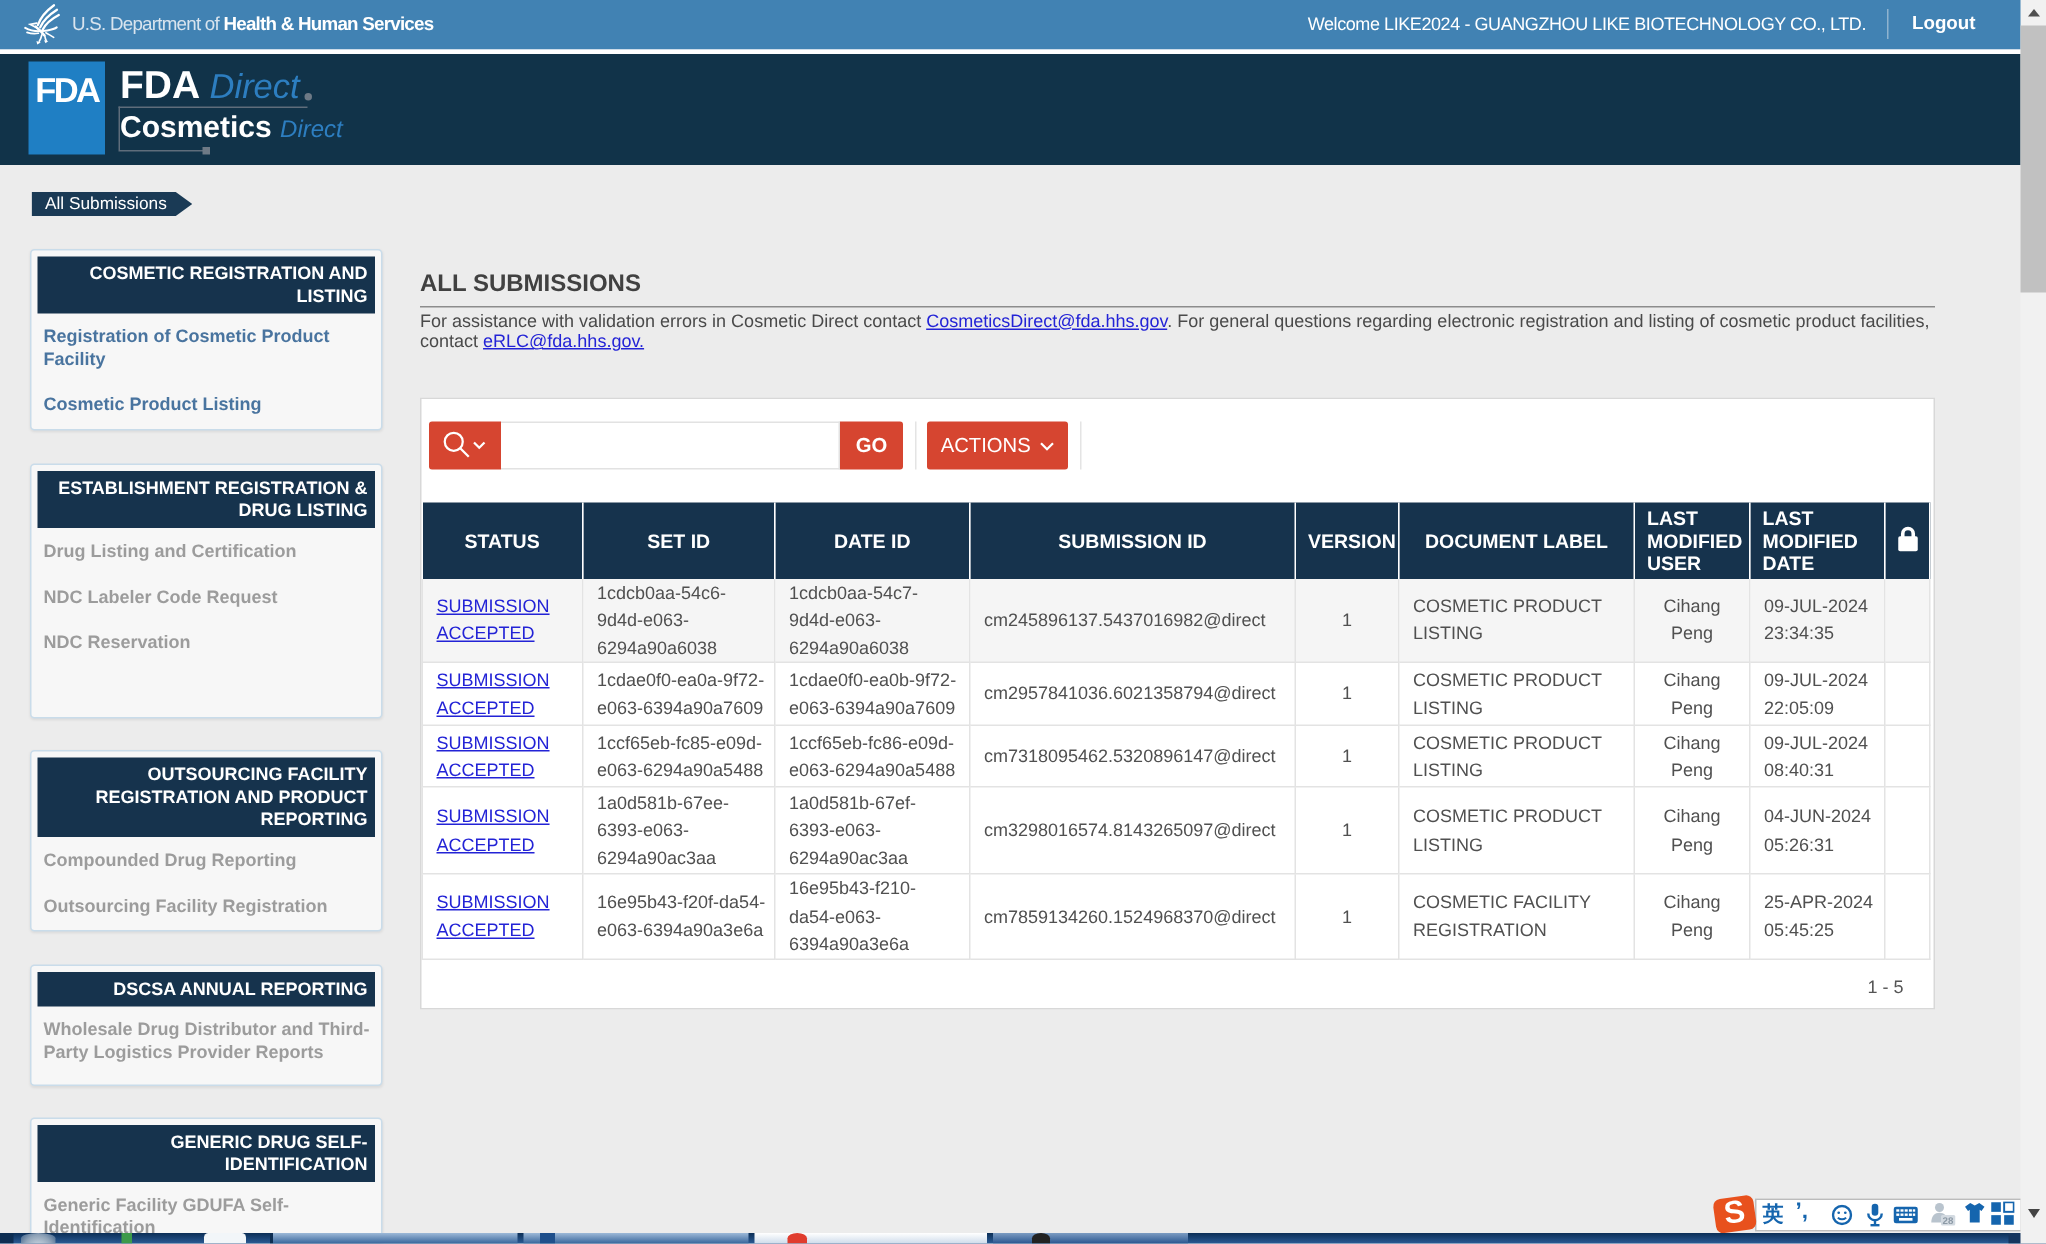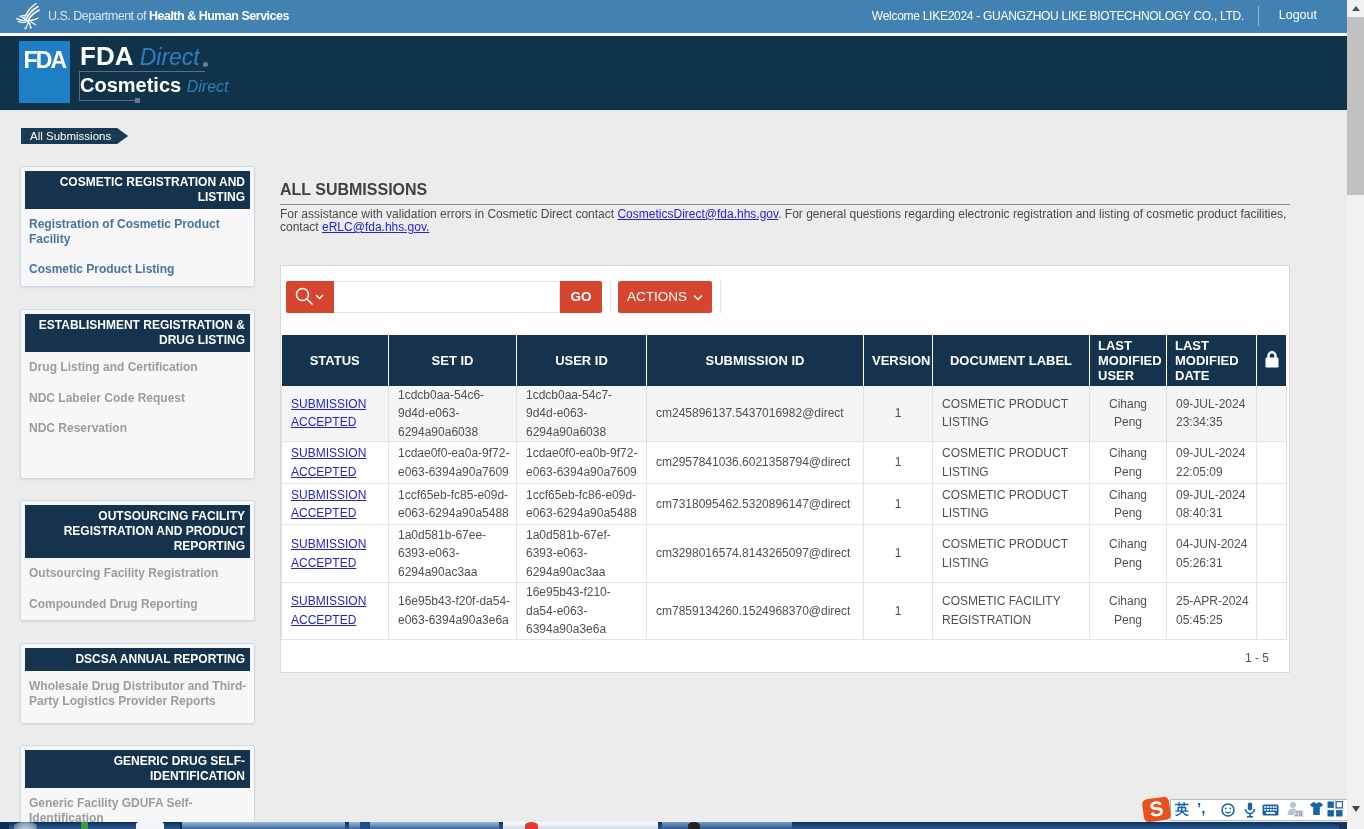--- a/index.html
+++ b/index.html
@@ -3,21 +3,21 @@
 <meta charset="utf-8">
 <style>
 * { margin:0; padding:0; box-sizing:border-box; }
 html,body { width:1364px; height:829px; overflow:hidden; font-family:"Liberation Sans", sans-serif; background:#ececec; }
 #topbar { position:absolute; left:0; top:0; width:1364px; height:33px; background:#4182b3; }
 #whiteline { position:absolute; left:0; top:33px; width:1364px; height:2.5px; background:#ffffff; }
 #hhs { position:absolute; left:48px; top:9px; font-size:12.5px; letter-spacing:-0.5px; color:#d9e4ee; }
 #hhs b { color:#ffffff; }
 #welcome { position:absolute; right:120px; top:9px; font-size:12px; letter-spacing:-0.28px; font-weight:normal; color:#ffffff; }
 #sep1 { position:absolute; right:105px; top:6px; width:1px; height:20px; background:#8fb3cf; }
-#logout { position:absolute; right:47px; top:8px; font-size:12.5px; font-weight:normal; color:#ffffff; }
+#logout { position:absolute; right:47px; top:8px; font-size:12.5px; font-weight:bold; color:#ffffff; }
 #navband { position:absolute; left:0; top:35.5px; width:1364px; height:74.5px; background:#113349; }
 #fdalogo { position:absolute; left:19px; top:5.5px; width:51px; height:62px; background:#1f7fc4; color:#fff; font-weight:bold; font-size:23px; text-align:center; letter-spacing:-1.8px; line-height:24px; padding-top:7px; }
 .big1 { position:absolute; left:80px; top:7.5px; font-size:26px; line-height:26px; font-weight:bold; color:#fff; white-space:nowrap; }
 .big1 i { font-size:23px; color:#2d7ec0; font-weight:normal; }
 .big2 { position:absolute; left:80px; top:39.5px; font-size:20px; line-height:20px; font-weight:bold; color:#fff; white-space:nowrap; }
 .big2 i { font-size:16px; color:#2d7ec0; font-weight:normal; }
 #brk1 { position:absolute; left:79px; top:35px; width:126px; height:29.5px; border-left:1px solid #5f6d7b; border-top:1px solid #5f6d7b; }
 #brk2 { position:absolute; left:79px; top:64.5px; width:58px; height:1px; background:#5f6d7b; }
 #dot1 { position:absolute; left:203px; top:26.5px; width:5px; height:5px; border-radius:50%; background:#6e7a86; }
 #dot2 { position:absolute; left:135px; top:62.5px; width:5px; height:5px; background:#6e7a86; }
@@ -106,22 +106,22 @@
   <a href="#">Cosmetic Product Listing</a>
 </div>
 <div class="card" style="top:309px;height:170px;">
   <h2>ESTABLISHMENT REGISTRATION &amp;<br>DRUG LISTING</h2>
   <a class="gray" href="#">Drug Listing and Certification</a>
   <a class="gray" href="#">NDC Labeler Code Request</a>
   <a class="gray" href="#">NDC Reservation</a>
 </div>
 <div class="card" style="top:500px;height:121px;">
   <h2>OUTSOURCING FACILITY<br>REGISTRATION AND PRODUCT<br>REPORTING</h2>
+  <a class="gray" href="#">Compounded Drug Reporting</a>
   <a class="gray" href="#">Outsourcing Facility Registration</a>
-  <a class="gray" href="#">Compounded Drug Reporting</a>
 </div>
 <div class="card" style="top:643px;height:81px;">
   <h2>DSCSA ANNUAL REPORTING</h2>
   <a class="gray" href="#">Wholesale Drug Distributor and Third-<br>Party Logistics Provider Reports</a>
 </div>
 <div class="card" style="top:745px;height:83px;">
   <h2>GENERIC DRUG SELF-<br>IDENTIFICATION</h2>
   <a class="gray" href="#">Generic Facility GDUFA Self-<br>Identification</a>
 </div>
 
@@ -155,21 +155,21 @@
           <col style="width:69px">
           <col style="width:157px">
           <col style="width:77px">
           <col style="width:90px">
           <col style="width:30px">
       </colgroup>
       <tbody>
           <tr>
         <th>STATUS</th>
             <th>SET ID</th>
-            <th>USER ID</th>
+            <th>DATE ID</th>
             <th>SUBMISSION ID</th>
             <th>VERSION</th>
             <th>DOCUMENT LABEL</th>
             <th class="ll">LAST<br>MODIFIED<br>USER</th>
             <th class="ll">LAST<br>MODIFIED<br>DATE</th>
         <th style="padding:3px 2px"><svg width="16" height="18" viewBox="0 0 16 18">
                 <rect x="1.5" y="7.5" width="13" height="10" rx="1.2" fill="#fff"></rect>
                 <path d="M4.5 9 V5.8 a3.5 3.5 0 0 1 7 0 V9" fill="none" stroke="#fff" stroke-width="2.4"></path>
               </svg></th>
       </tr>

